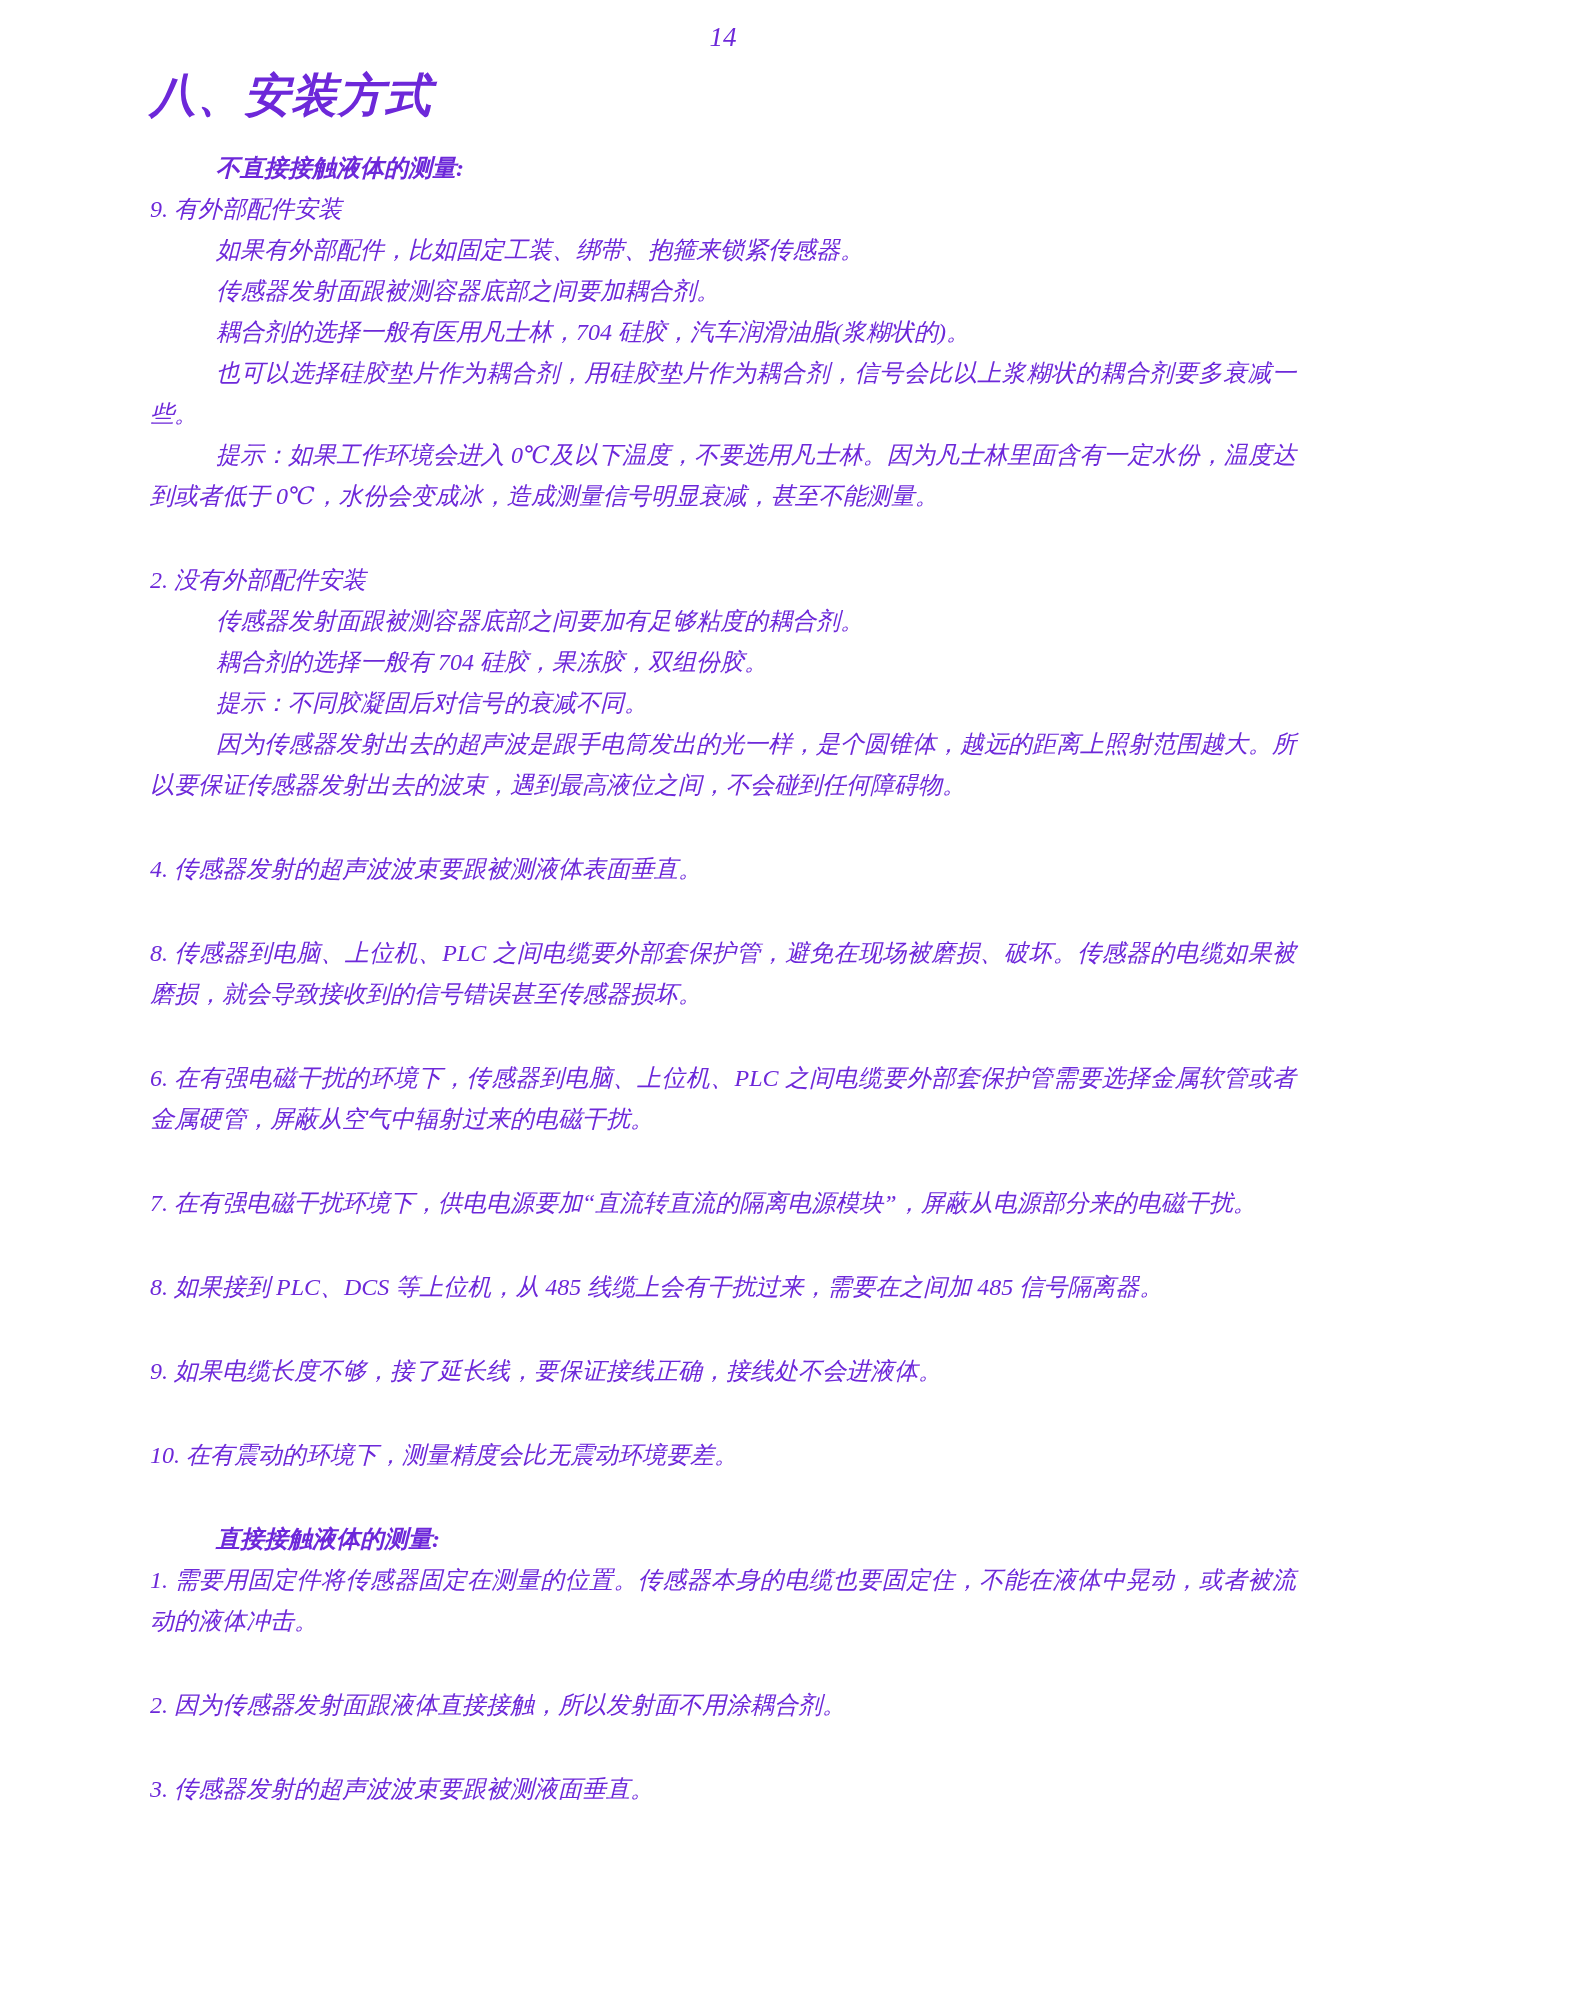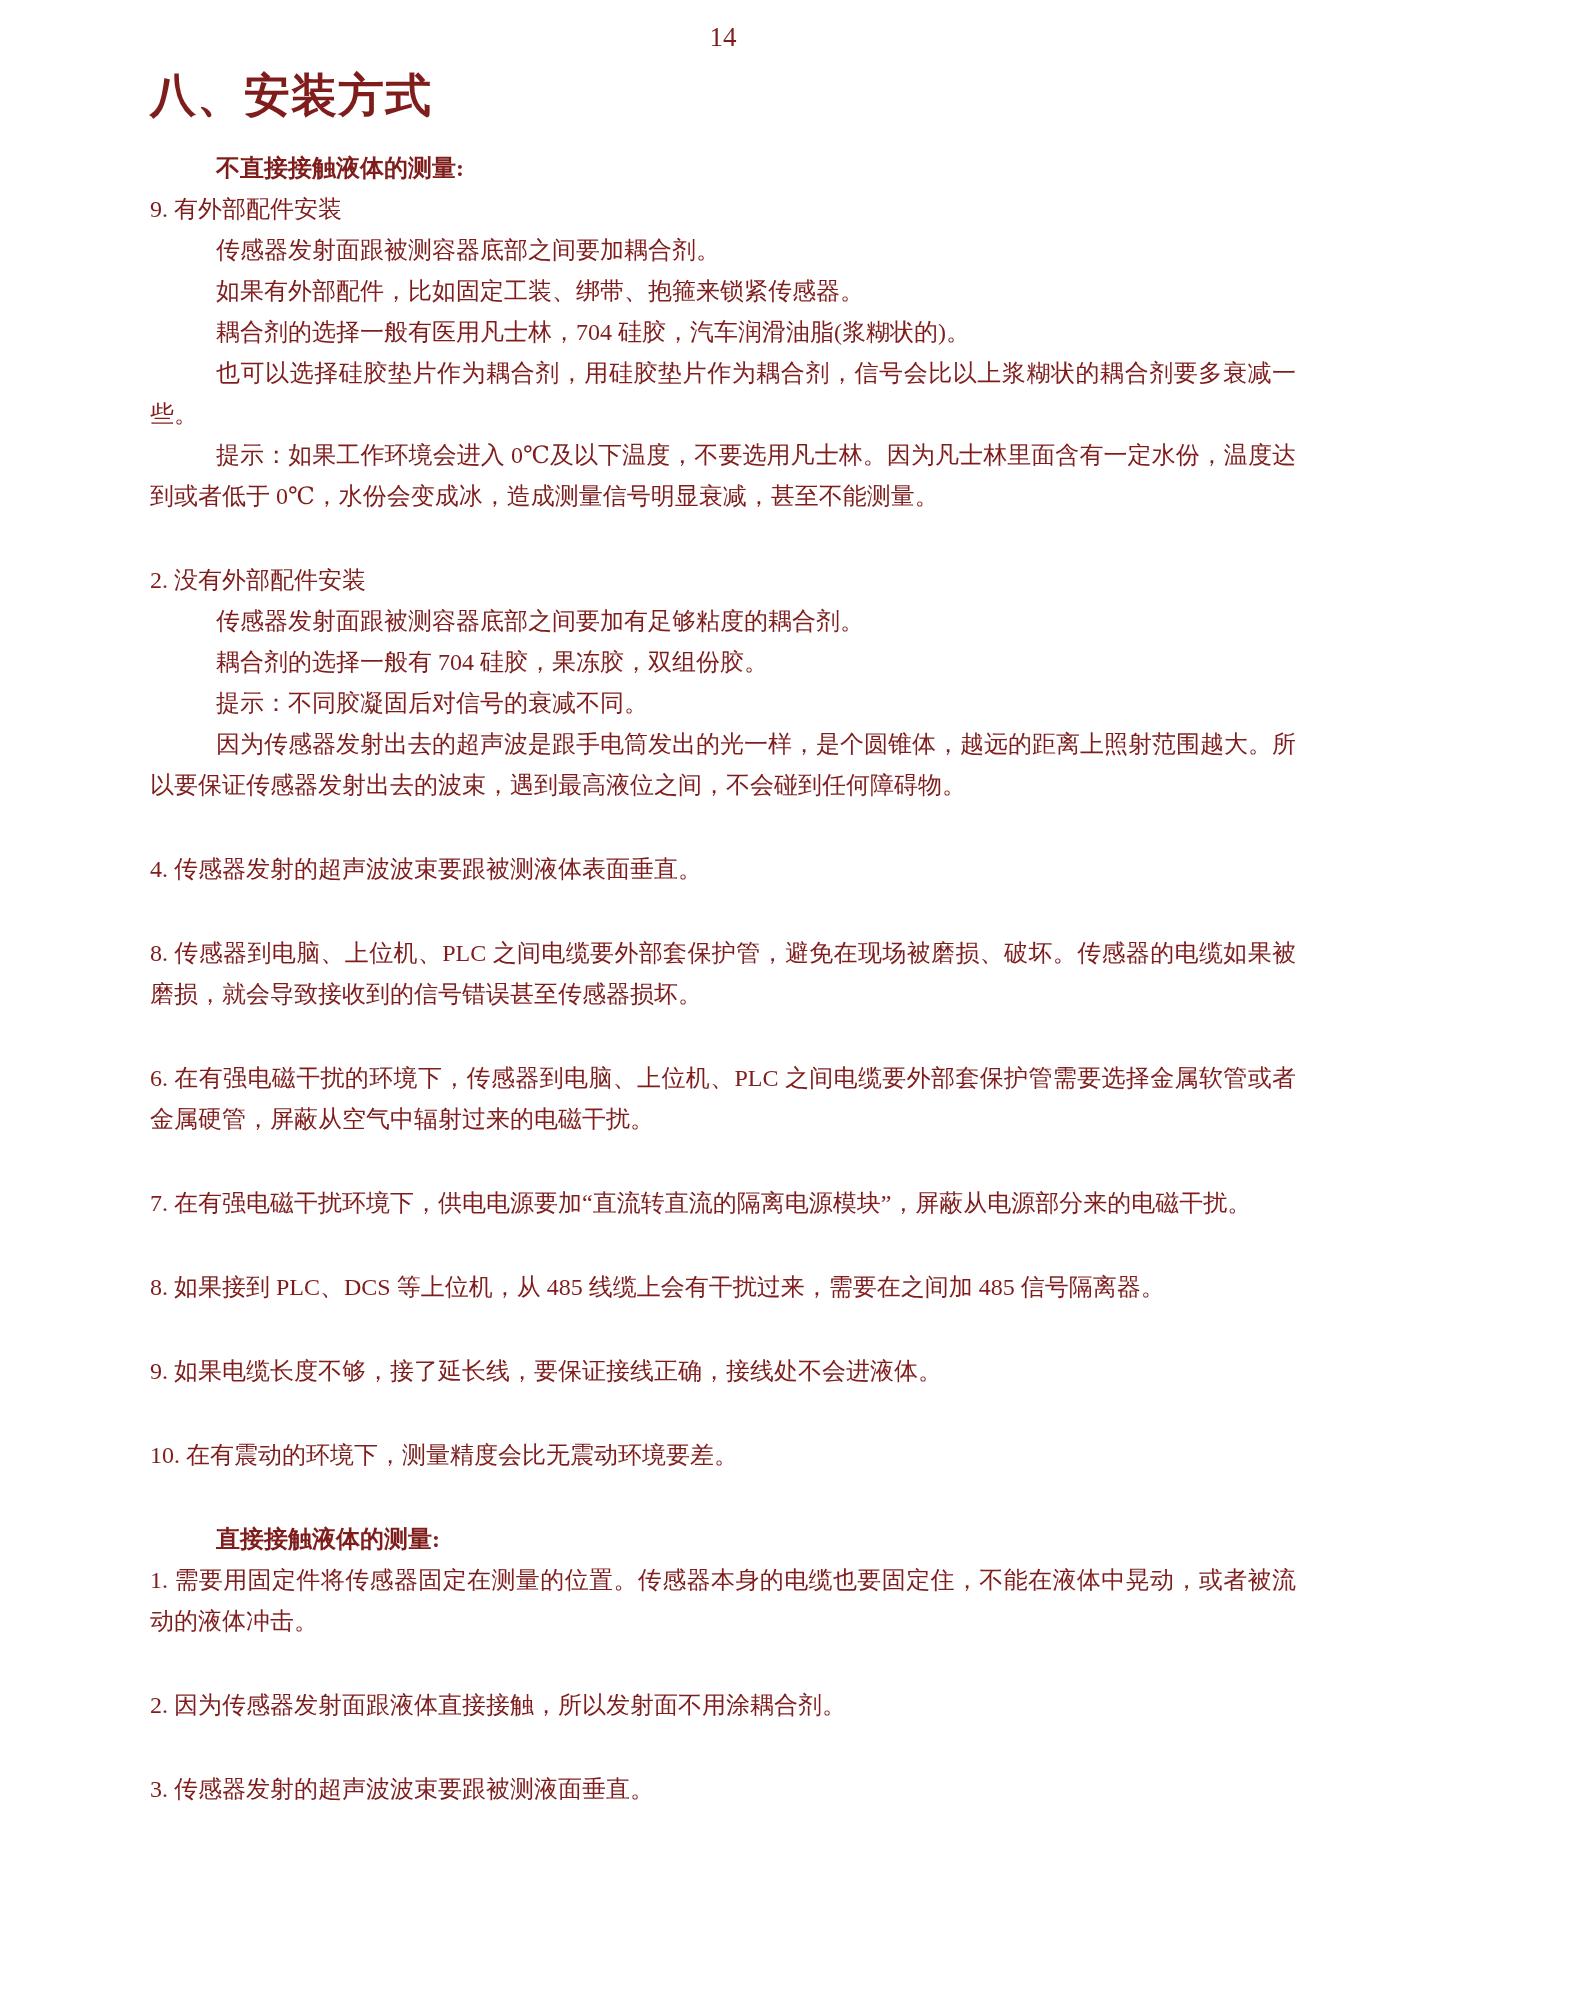--- a/index.html
+++ b/index.html
@@ -8,22 +8,23 @@
       background: #ffffff;
     }
     .page {
       position: relative;
       width: 1444px;
       height: 1992px;
       box-sizing: border-box;
       background: #ffffff;
       padding: 20px 148px 0 150px;
       font-family: "Liberation Serif", "DejaVu Serif", serif;
-      color: #7f1d1d;
+      color: #6d28d9;
       overflow: hidden;
+      font-style: italic;
     }
     .page-num {
       margin: 0 0 10px 0;
       text-align: center;
       font-size: 27px;
       line-height: 34px;
     }
     .doc-title {
       margin: 18px 0 0 0;
       font-size: 46px;
@@ -54,22 +55,22 @@
 
 <div class="page">
 
   <p class="page-num">14</p>
 
   <h1 class="doc-title">八、安装方式</h1>
 
   <p class="block subhead">不直接接触液体的测量:</p>
 
   <p class="block item">9. 有外部配件安装</p>
+  <p class="block ind">如果有外部配件，比如固定工装、绑带、抱箍来锁紧传感器。</p>
   <p class="block ind">传感器发射面跟被测容器底部之间要加耦合剂。</p>
-  <p class="block ind">如果有外部配件，比如固定工装、绑带、抱箍来锁紧传感器。</p>
   <p class="block ind">耦合剂的选择一般有医用凡士林，704 硅胶，汽车润滑油脂(浆糊状的)。</p>
   <p class="block ind">也可以选择硅胶垫片作为耦合剂，用硅胶垫片作为耦合剂，信号会比以上浆糊状的耦合剂要多衰减一些。</p>
   <p class="block ind">提示：如果工作环境会进入 0℃及以下温度，不要选用凡士林。因为凡士林里面含有一定水份，温度达到或者低于 0℃，水份会变成冰，造成测量信号明显衰减，甚至不能测量。</p>
 
   <p class="block item gap">2. 没有外部配件安装</p>
   <p class="block ind">传感器发射面跟被测容器底部之间要加有足够粘度的耦合剂。</p>
   <p class="block ind">耦合剂的选择一般有 704 硅胶，果冻胶，双组份胶。</p>
   <p class="block ind">提示：不同胶凝固后对信号的衰减不同。</p>
 
   <p class="block ind">因为传感器发射出去的超声波是跟手电筒发出的光一样，是个圆锥体，越远的距离上照射范围越大。所以要保证传感器发射出去的波束，遇到最高液位之间，不会碰到任何障碍物。</p>

